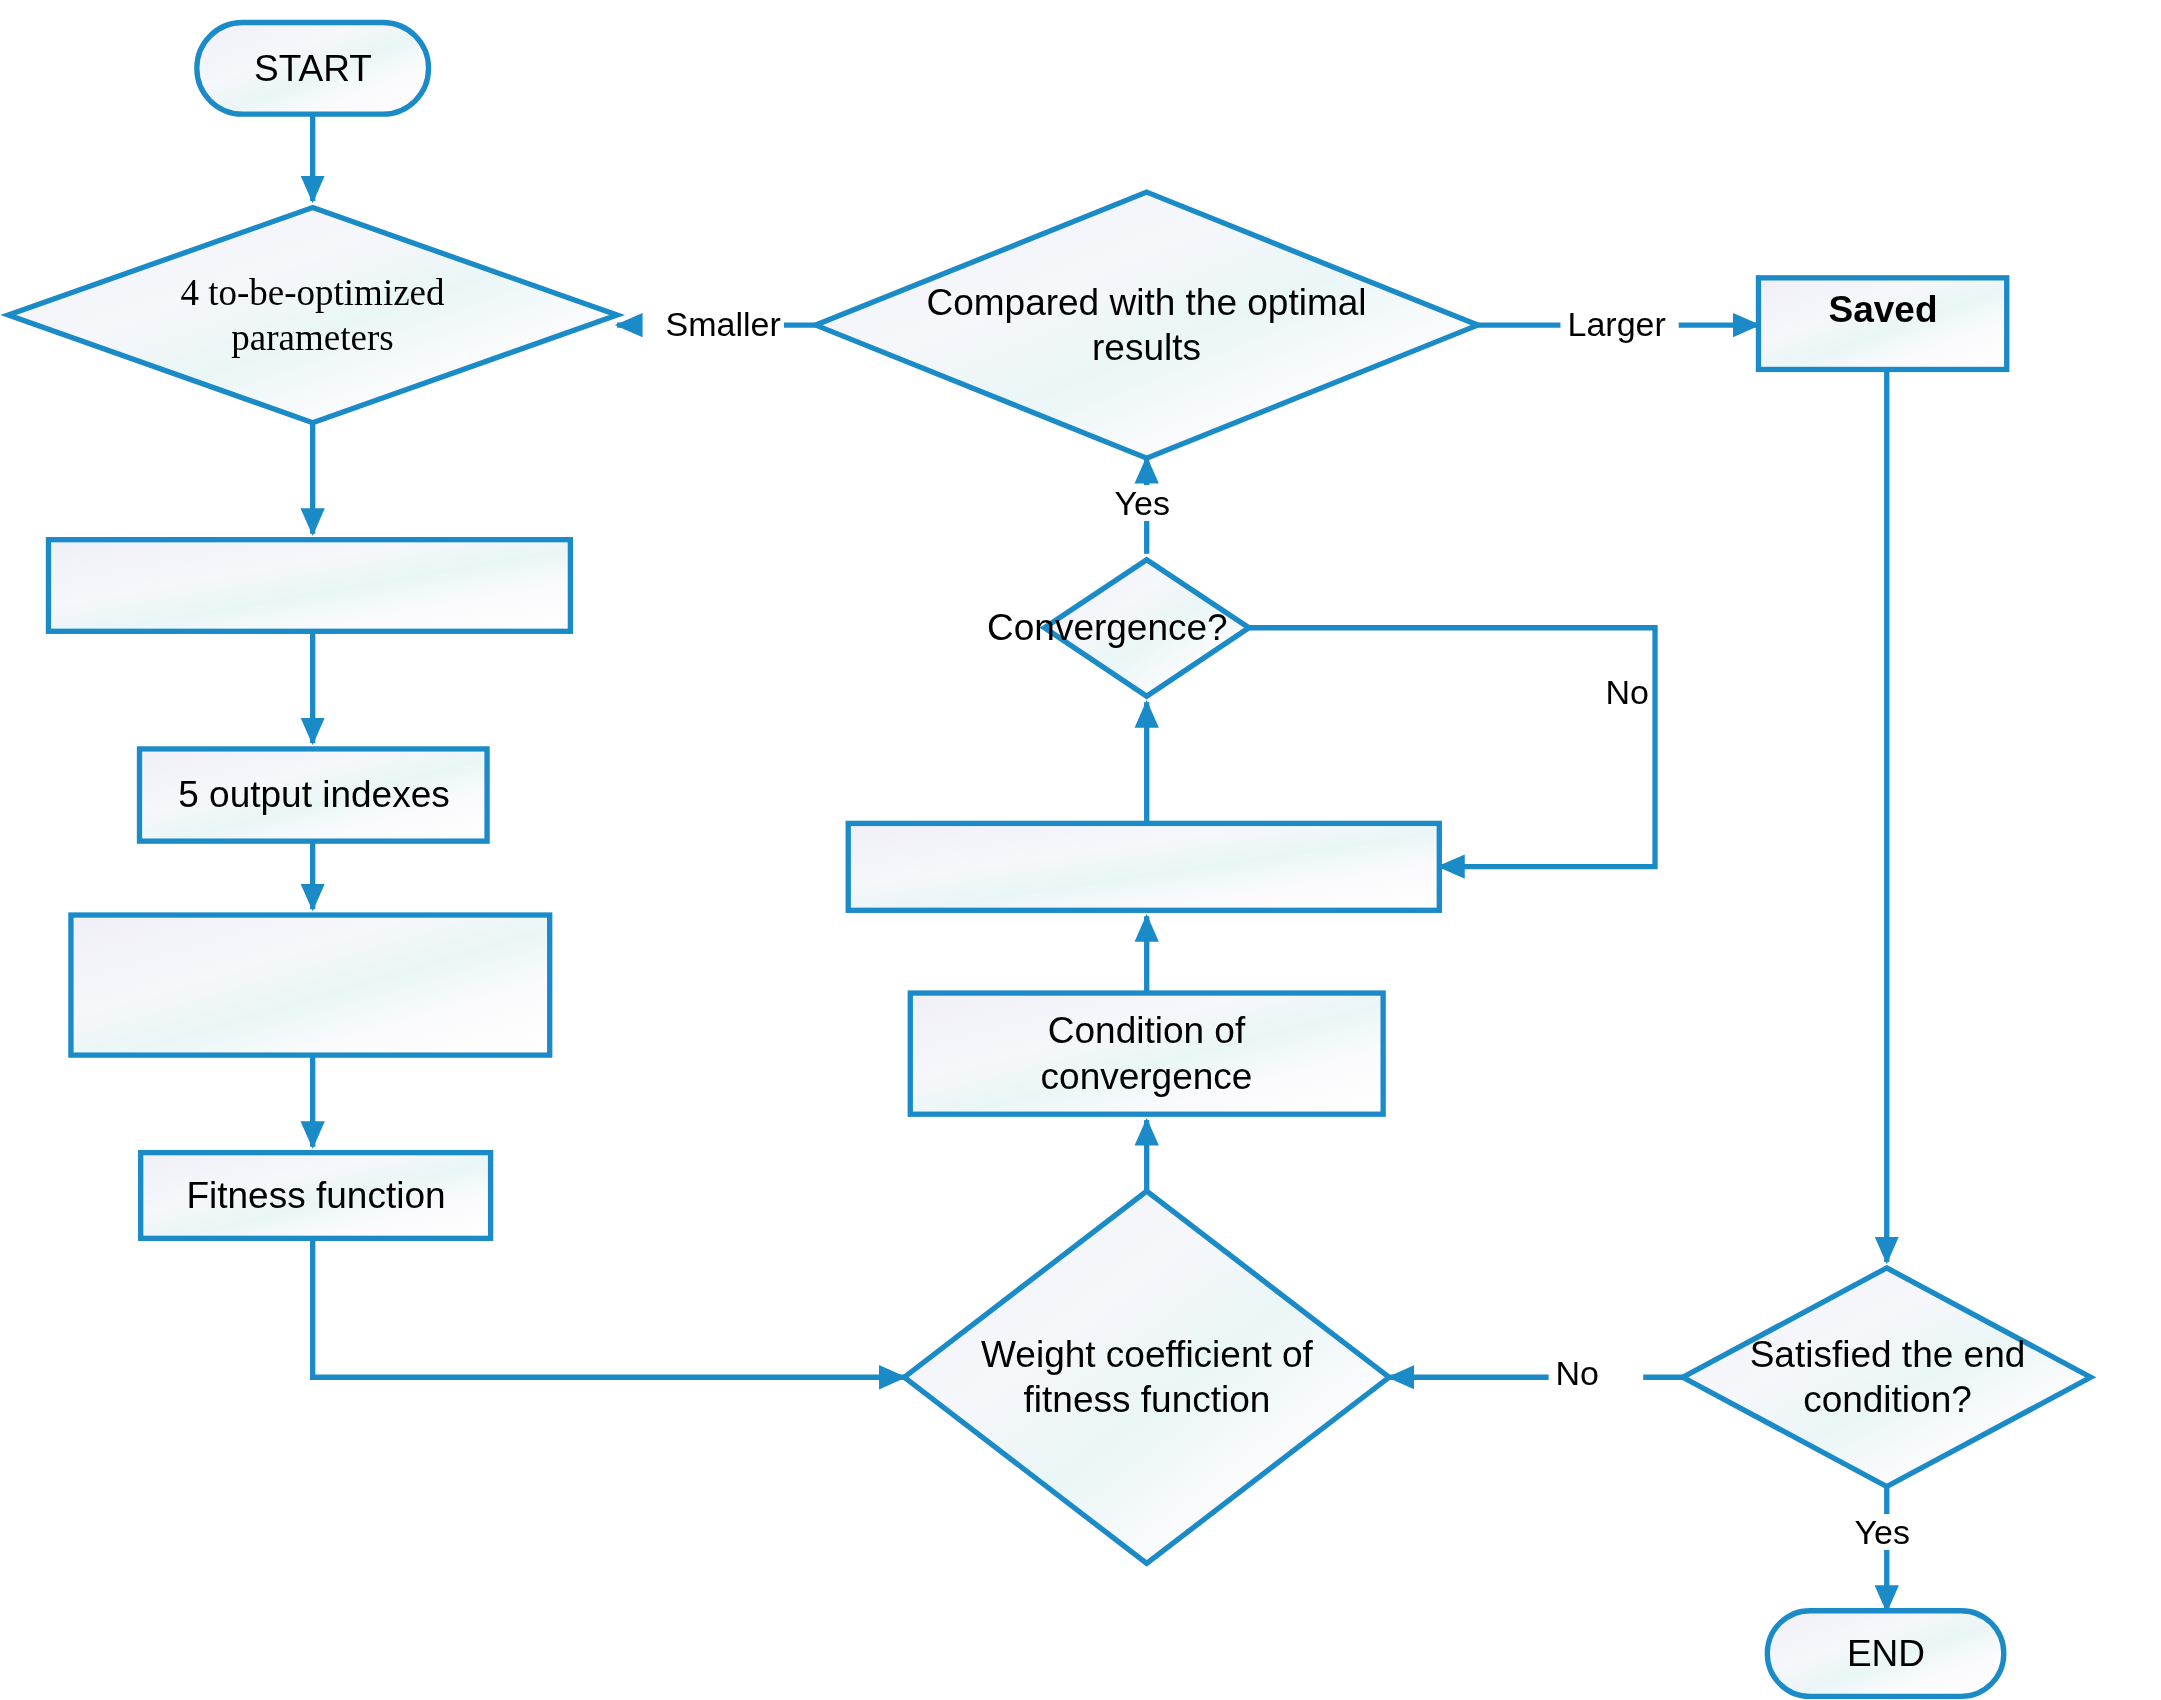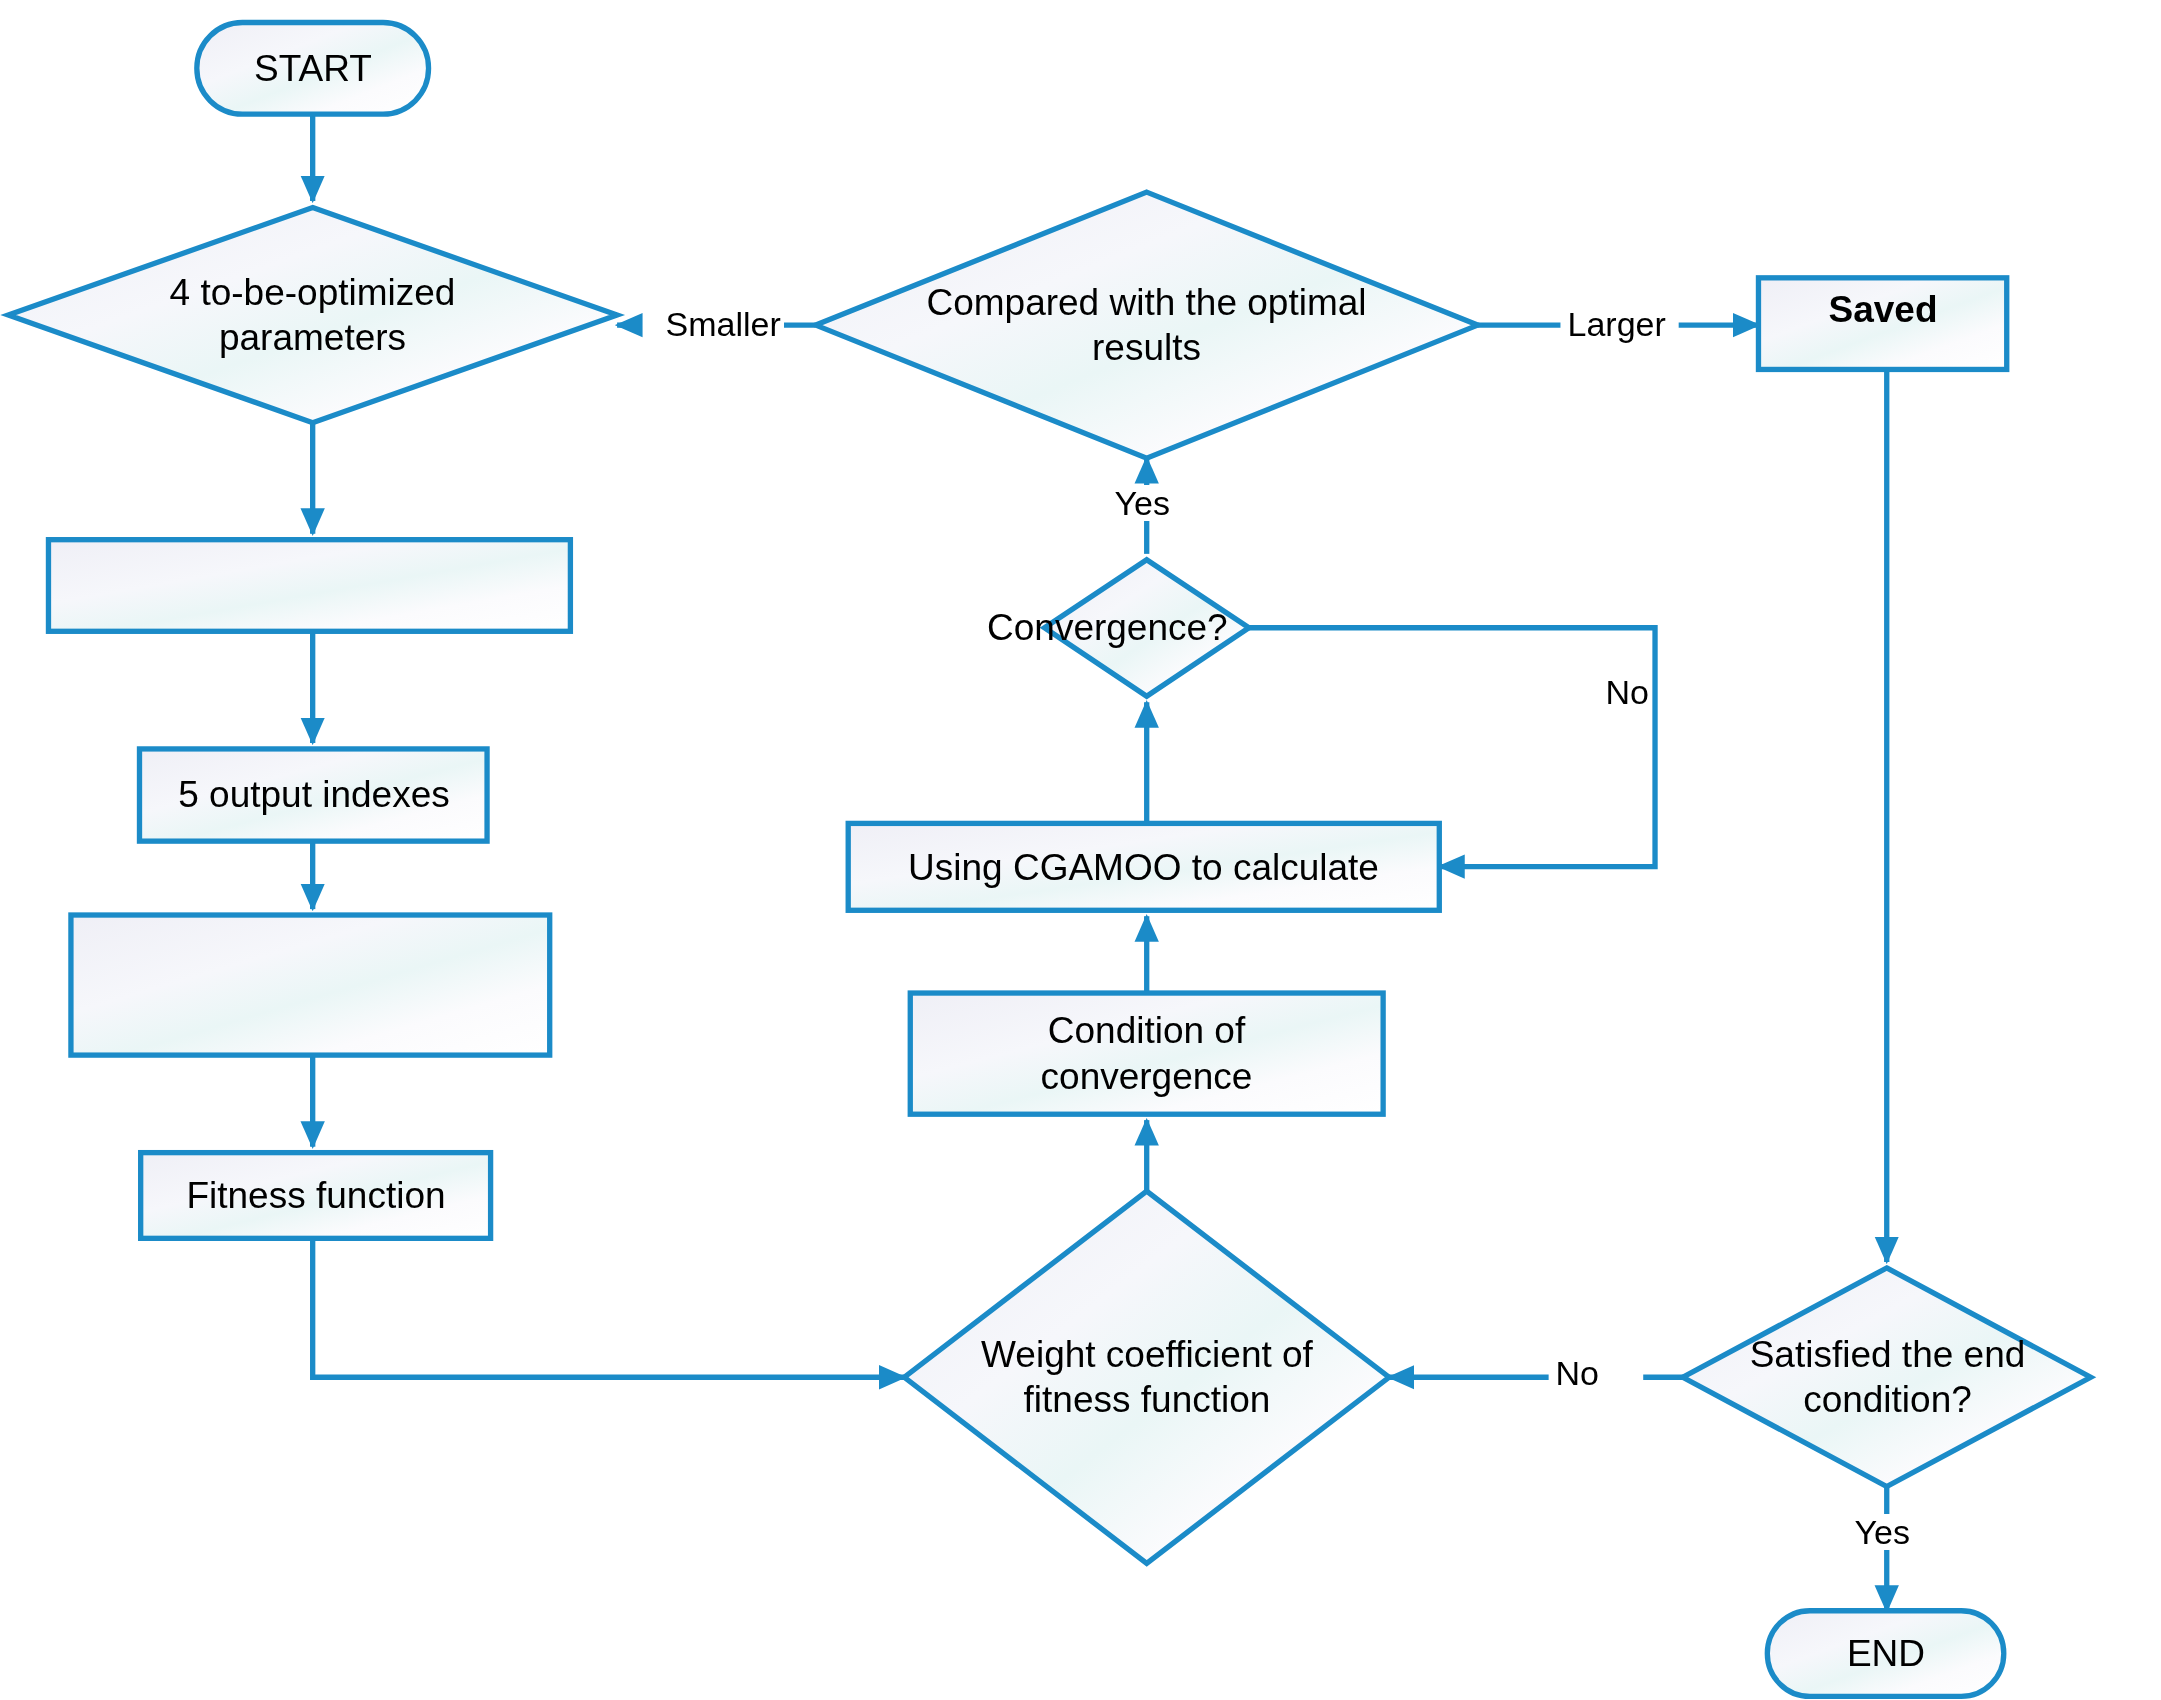--- a/index.html
+++ b/index.html
@@ -126,36 +126,35 @@
 
     <rect x="2975" y="470" width="420" height="155" fill="url(#shapeGrad)" stroke="#1B8BC8" stroke-width="9"></rect>
 
     <polygon points="3192,2145 3537,2330 3192,2515 2847,2330" fill="url(#shapeGrad)" stroke="#1B8BC8" stroke-width="9"></polygon>
 
     <rect x="2990" y="2725" width="400" height="145" rx="72" ry="72" fill="url(#shapeGrad)" stroke="#1B8BC8" stroke-width="9"></rect>
   </svg>
 
   <div class="node-label" style="left:197px; top:22.5px; width:232px; height:92px;">START</div>
 
-  <div class="node-label" style="left:73px; top:256px; width:479px; height:118px;">4 to-be-optimized
+  <div class="node-label" style="left:73px; top:256px; width:479px; height:118px;font-family:Liberation Serif, serif;">4 to-be-optimized
 parameters</div>
 
 
   <div class="node-label" style="left:140px; top:749px; width:348px; height:92px;">5 output indexes</div>
 
 
   <div class="node-label" style="left:141px; top:1153px; width:350px; height:86px;">Fitness function</div>
 
   <div class="node-label" style="left:940px; top:1318px; width:414px; height:118px;">Weight coefficient  of
 fitness function</div>
 
   <div class="node-label" style="left:910px; top:993px; width:473px; height:121px;">Condition of
 convergence</div>
 
-  <div class="node-label" style="left:848px; top:824px; width:591px; height:87px;">Using CGAMOO to calculate</div>
 
   <div class="node-label" style="left:987px; top:591px; width:319px; height:73px; justify-content:flex-start;">Convergence?</div>
 
   <div class="node-label" style="left:857px; top:266px; width:579px; height:118px;">Compared with the optimal
 results</div>
 
   <div class="node-label" style="left:1759px; top:264px; width:248px; height:92px;font-weight:bold;">Saved</div>
 
   <div class="node-label" style="left:1716px; top:1318px; width:343px; height:118px;">Satisfied the end
 condition?</div>

